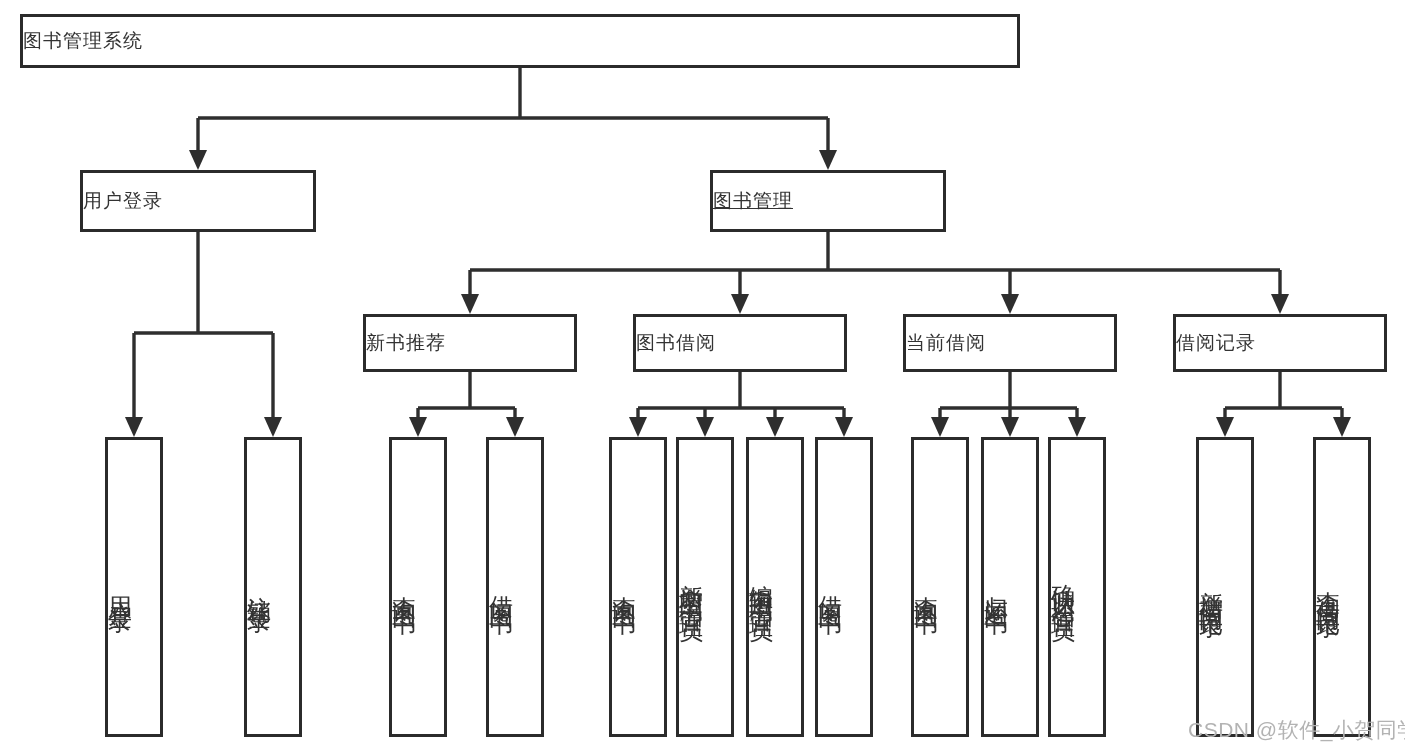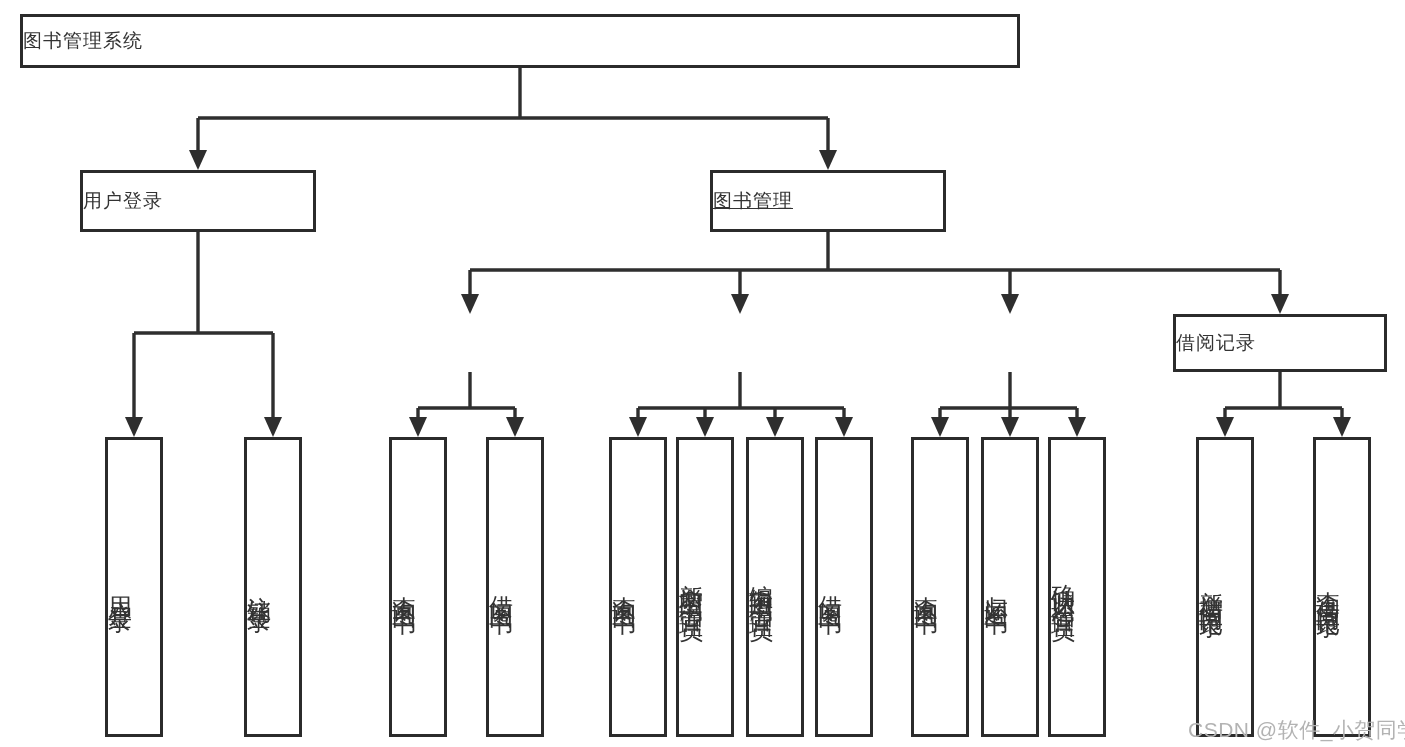--- a/index.html
+++ b/index.html
@@ -94,20 +94,29 @@
     <span>图书管理系统</span>
   </div>
 
   <div class="node l2 b0">
     <span>用户登录</span>
   </div>
   <div class="node l2 b1">
     <span>图书管理</span>
   </div>
 
+  <div class="node l3 s0">
+    <span>新书推荐</span>
+  </div>
+  <div class="node l3 s1">
+    <span>图书借阅</span>
+  </div>
+  <div class="node l3 s2">
+    <span>当前借阅</span>
+  </div>
   <div class="node l3 s3">
     <span>借阅记录</span>
   </div>
 
   <div class="node leaf x0">
     <span class="vtext">用户登录</span>
   </div>
   <div class="node leaf x1">
     <span class="vtext">注销登录</span>
   </div>

